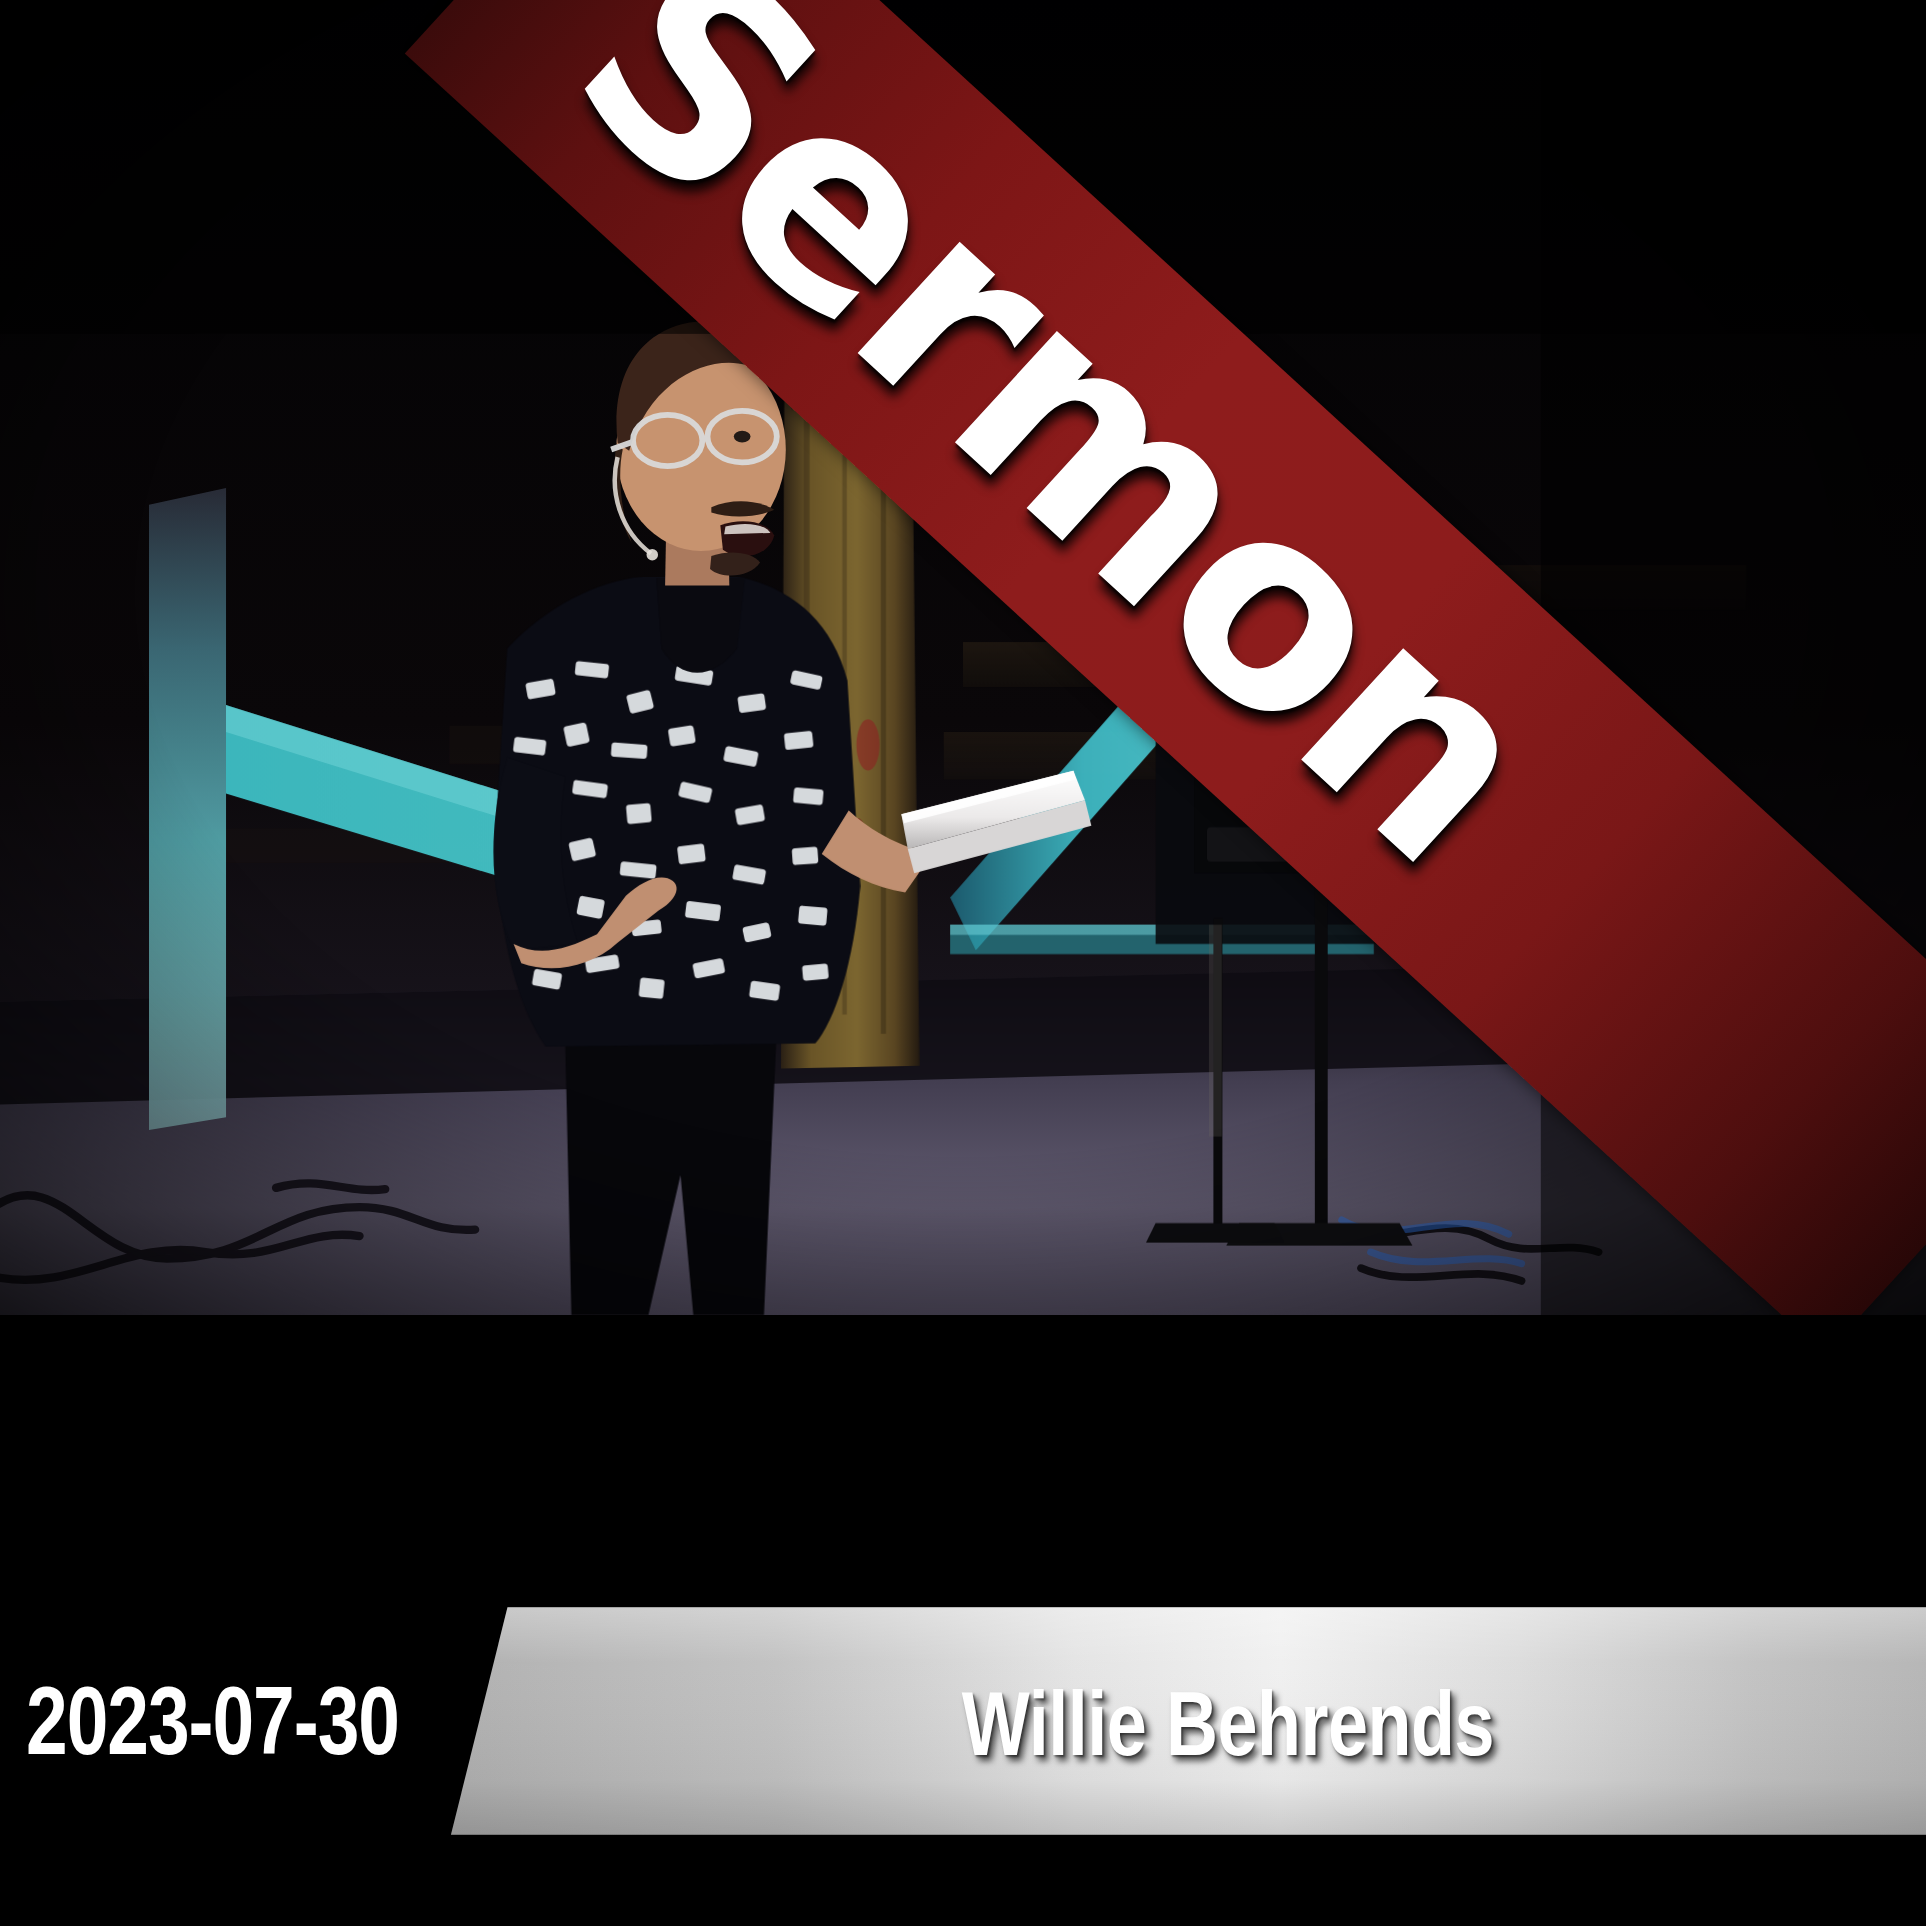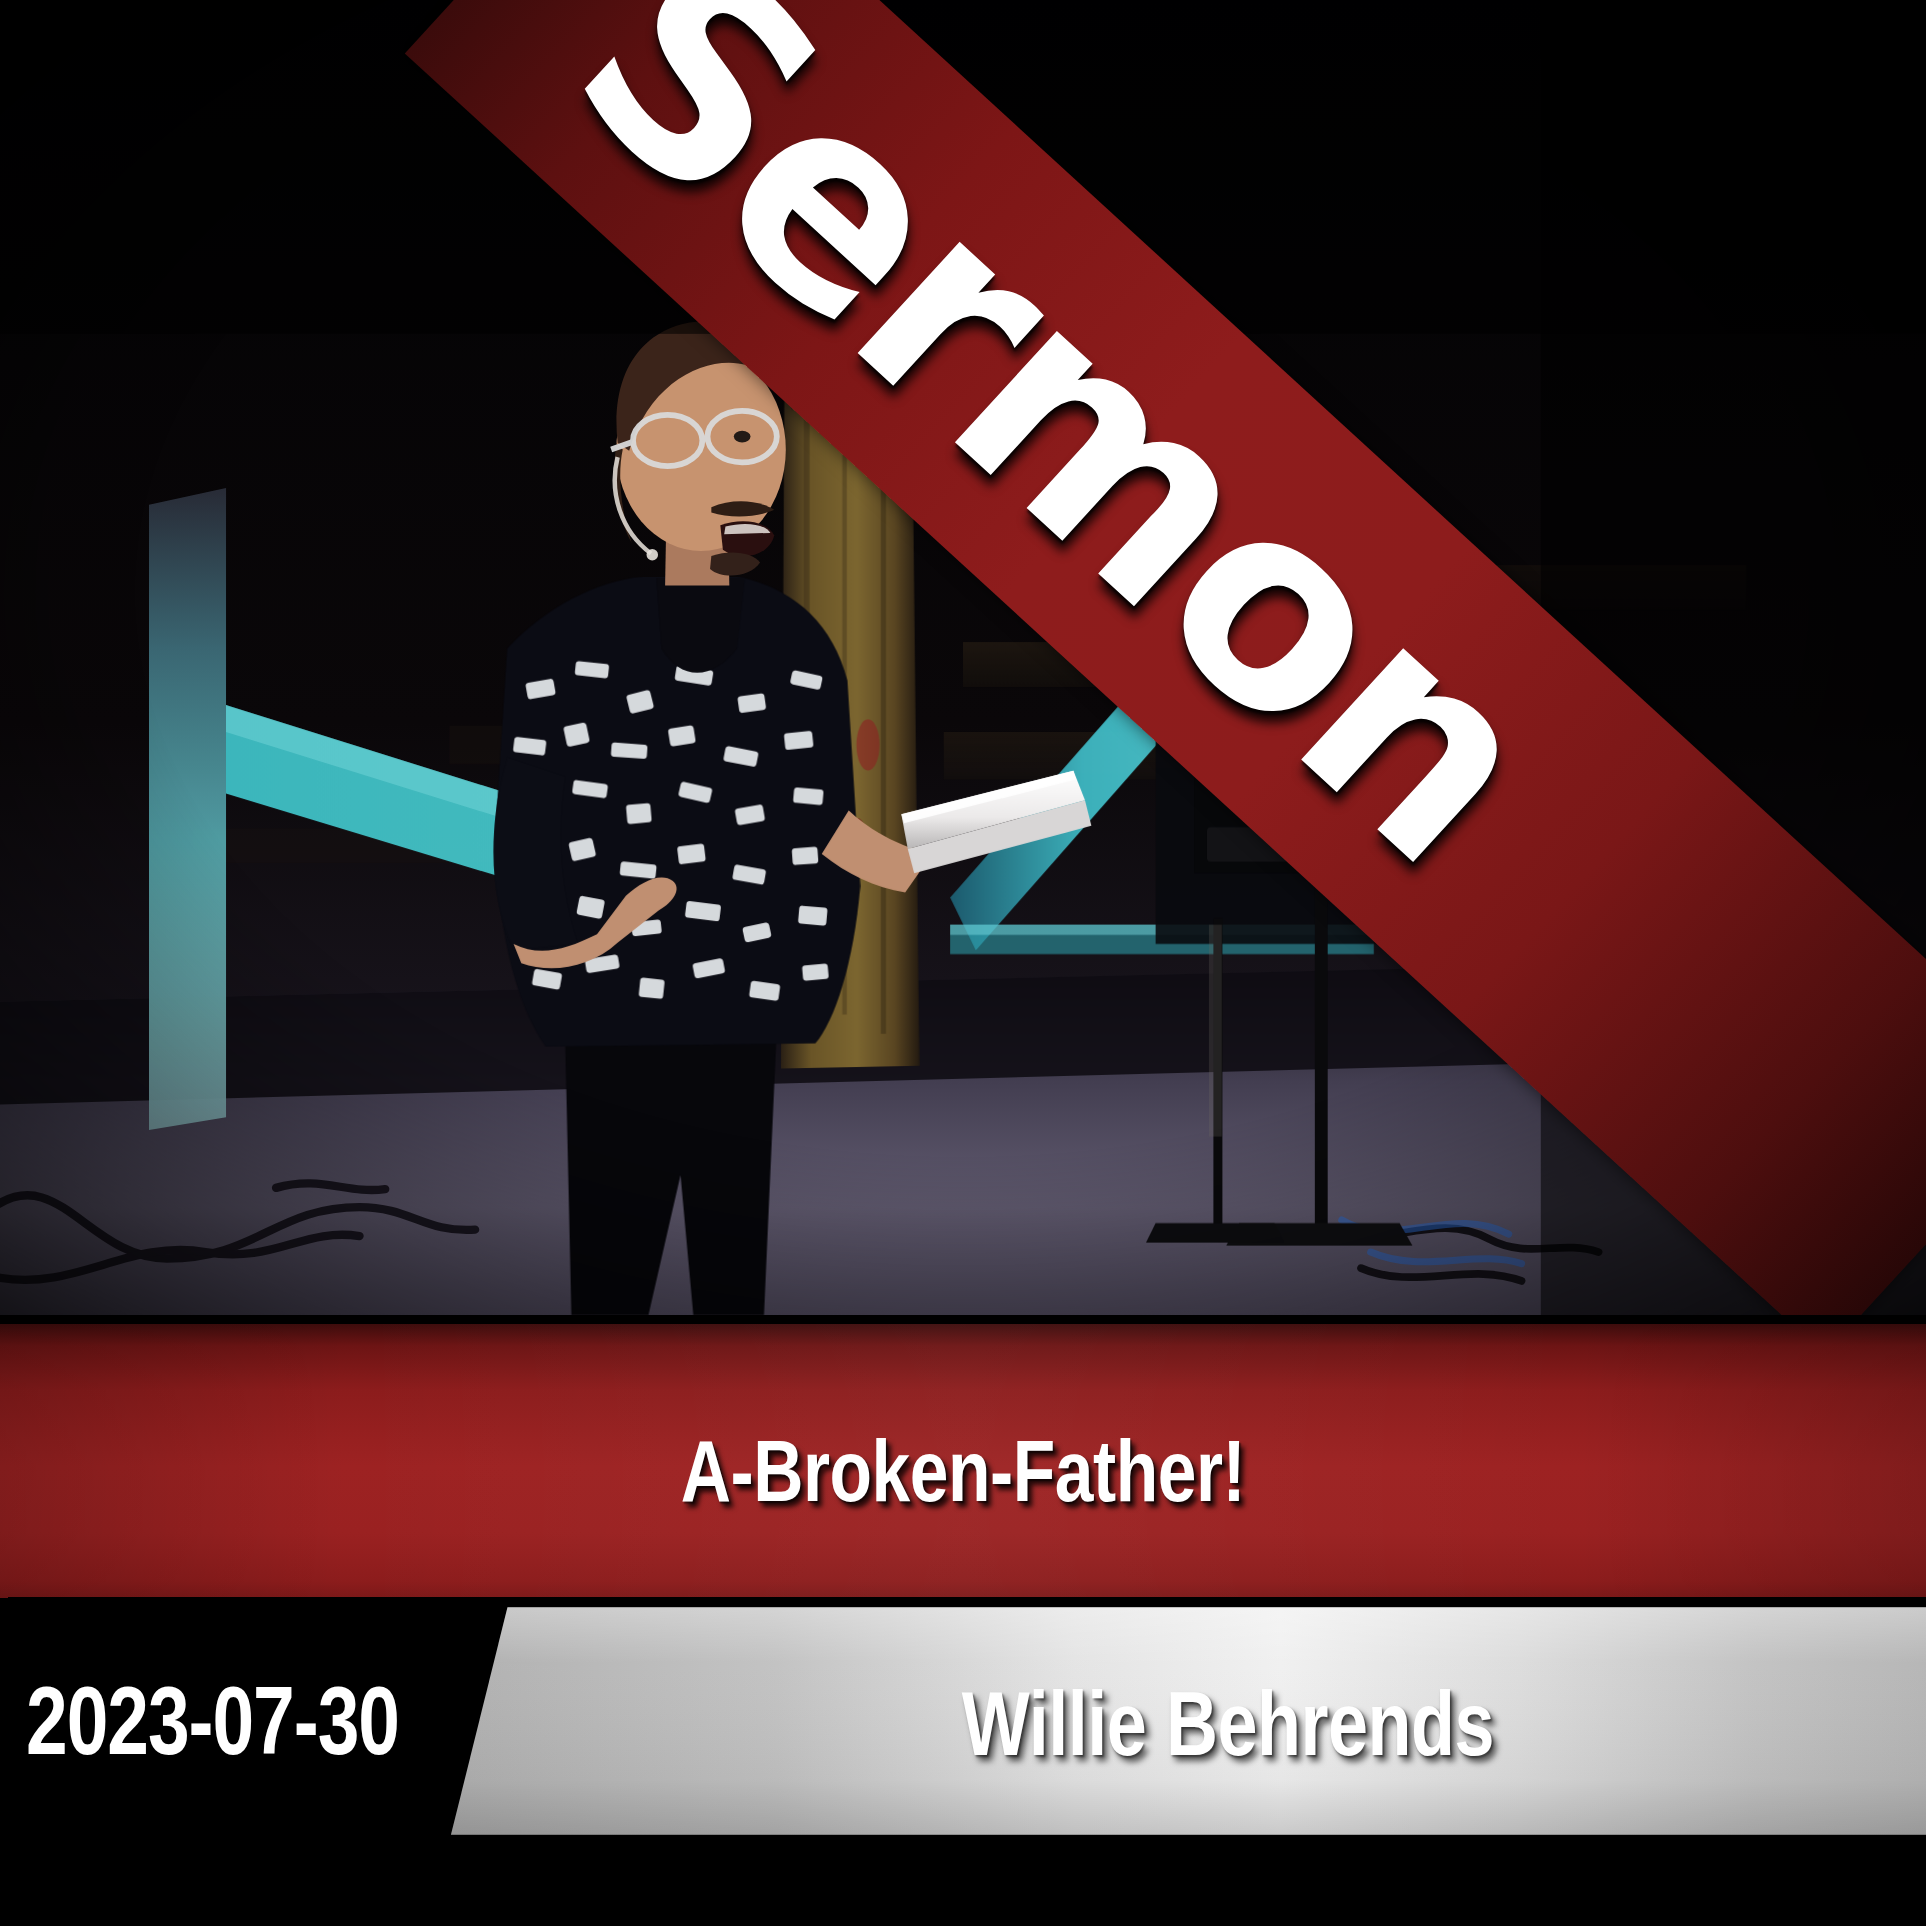--- a/index.html
+++ b/index.html
@@ -425,23 +425,20 @@
 
     <div class="ribbon-wrap">
       <div class="ribbon">
         <div class="ribbon-label">Sermon</div>
       </div>
     </div>
   </div>
 
   <div class="gap-black-1"></div>
 
-  <div class="title-band">
-    <div class="sermon-title">A-Broken-Father!</div>
-  </div>
 
   <div class="footer">
     <div class="footer-slab">
       <svg width="1926" height="329" viewBox="0 0 3000 512" preserveAspectRatio="none">
         <defs>
           <linearGradient id="slabG" x1="0" y1="0" x2="1" y2="0">
             <stop offset="0%" stop-color="#b0b0b0"></stop>
             <stop offset="22%" stop-color="#c2c2c2"></stop>
             <stop offset="42%" stop-color="#e4e4e4"></stop>
             <stop offset="56%" stop-color="#f0f0f0"></stop>

